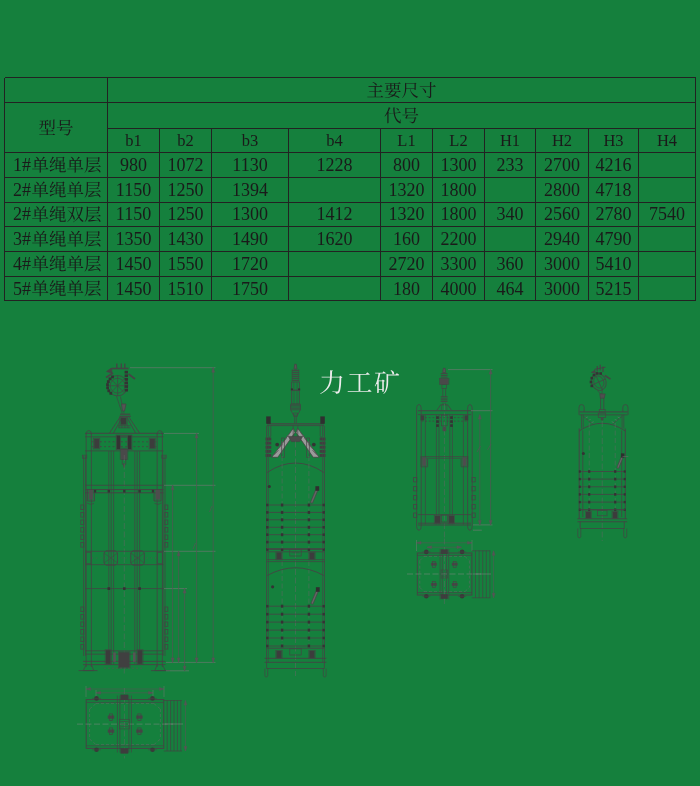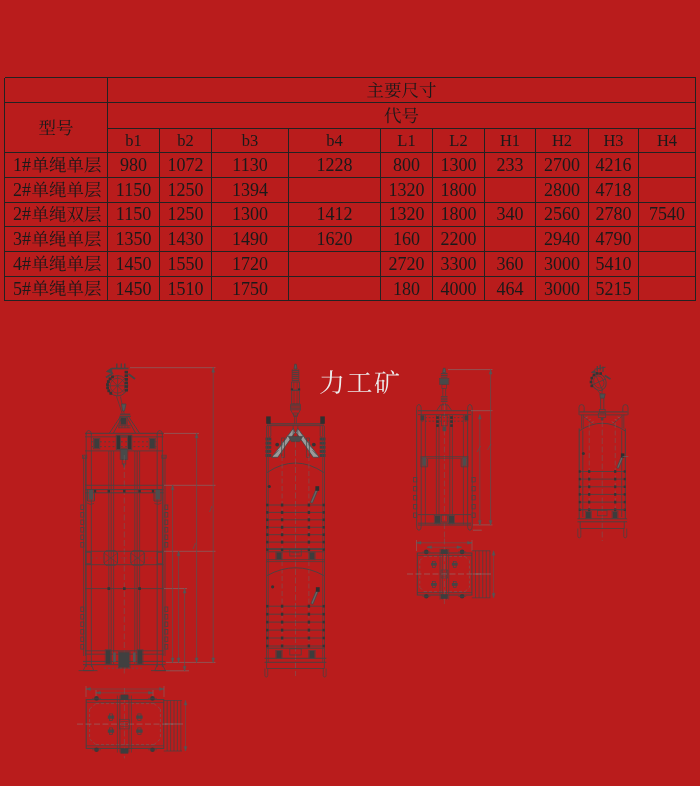--- a/index.html
+++ b/index.html
@@ -1,12 +1,12 @@
 <!DOCTYPE html>
-<html><head><meta charset="utf-8"><style>html,body{margin:0;padding:0;background:#fff;}#pg{position:relative;width:700px;height:786px;background:#b91c1c;overflow:hidden;}svg{display:block}</style></head><body>
+<html><head><meta charset="utf-8"><style>html,body{margin:0;padding:0;background:#fff;}#pg{position:relative;width:700px;height:786px;background:#15803d;overflow:hidden;}svg{display:block}</style></head><body>
 <div id="pg">
 <svg width="700" height="786" viewBox="0 0 700 786">
 <defs>
 <path id="c0" d="M109 605H769L820 669Q820 669 830 661Q840 654 854 642Q869 631 885 617Q901 603 915 591Q911 575 889 575H118ZM151 318H729L779 380Q779 380 789 373Q798 366 812 354Q826 343 842 330Q857 316 871 304Q870 297 863 293Q855 289 844 289H159ZM42 -6H813L865 59Q865 59 875 51Q884 43 899 32Q914 20 931 7Q947 -7 961 -20Q957 -35 934 -35H51ZM465 605H533V-20H465ZM352 837Q425 823 472 801Q520 780 546 755Q573 730 582 707Q591 685 587 668Q582 651 568 646Q553 640 532 650Q517 681 485 715Q453 748 416 778Q378 808 342 827Z"></path>
 <path id="c1" d="M260 146Q400 128 502 107Q605 87 676 66Q746 45 790 25Q834 5 855 -12Q876 -29 881 -42Q885 -55 877 -63Q869 -71 854 -72Q838 -72 821 -64Q760 -29 671 5Q581 39 470 70Q359 101 231 127ZM231 127Q256 152 286 190Q317 228 348 270Q379 311 405 350Q431 388 445 413L543 380Q539 371 528 365Q516 360 488 364L508 377Q493 355 470 323Q446 291 418 256Q391 221 362 187Q334 153 310 126ZM727 276Q698 205 658 152Q618 98 563 58Q507 19 433 -9Q359 -37 263 -54Q167 -72 45 -81L41 -64Q213 -39 335 2Q458 42 536 112Q615 182 653 292H727ZM870 356Q870 356 878 349Q887 342 901 332Q914 321 929 308Q944 295 956 284Q953 268 931 268H53L44 297H822ZM211 389Q211 386 203 381Q195 376 183 372Q170 368 156 368H147V640V673L218 640H809V611H211ZM775 640 812 680 893 618Q888 612 876 607Q864 602 850 599V400Q850 397 840 392Q831 388 819 384Q806 380 795 380H785V640ZM823 453V424H190V453ZM635 772V434H572V772ZM422 772V434H359V772ZM863 832Q863 832 871 825Q880 818 894 806Q908 795 923 783Q939 770 952 758Q948 742 925 742H59L50 772H814Z"></path>
 <path id="c2" d="M736 760 773 801 855 738Q850 732 838 727Q827 722 812 719V400Q812 397 802 392Q793 388 780 383Q768 379 756 379H746V760ZM495 466Q507 402 536 336Q565 271 617 209Q670 147 752 92Q834 36 952 -8L950 -20Q923 -23 906 -34Q888 -45 882 -73Q771 -22 698 42Q625 106 580 177Q535 248 512 321Q488 393 477 462ZM782 760V731H234V760ZM774 468V438H234V468ZM204 770V794L282 760H269V525Q269 468 266 406Q262 344 250 280Q238 216 214 154Q190 91 149 33Q109 -25 50 -75L36 -64Q90 1 123 72Q157 143 174 218Q192 294 198 371Q204 448 204 525V760Z"></path>
 <path id="c3" d="M206 476Q275 444 318 409Q360 373 382 339Q403 306 407 277Q412 249 403 230Q395 212 378 209Q361 205 341 221Q334 263 311 308Q288 353 257 395Q226 437 194 468ZM43 602H808L862 671Q862 671 872 664Q881 656 897 643Q912 630 929 616Q946 602 960 589Q956 573 933 573H52ZM627 838 731 827Q729 817 720 809Q712 802 694 800V23Q694 3 690 -14Q687 -31 674 -44Q661 -57 636 -66Q612 -75 570 -79Q566 -63 560 -51Q553 -39 540 -30Q524 -21 497 -14Q470 -8 425 -3V14Q425 14 439 13Q454 12 477 10Q500 9 524 7Q549 5 569 4Q588 3 596 3Q614 3 621 9Q627 15 627 29Z"></path>
 <path id="c4" d="M692 801Q745 792 778 775Q811 758 828 740Q845 721 849 703Q852 685 845 673Q839 661 825 658Q810 655 793 664Q784 686 765 709Q746 733 724 755Q702 777 681 793ZM306 487 824 545 866 610Q866 610 876 604Q885 598 900 589Q915 579 931 569Q948 558 961 549Q959 531 936 529L316 459ZM529 826 637 812Q636 803 628 795Q620 787 601 784Q600 671 612 560Q624 448 653 348Q682 247 734 167Q785 87 863 36Q876 26 883 26Q890 26 896 41Q906 59 919 92Q933 125 942 155L954 152L937 2Q960 -26 965 -40Q969 -54 962 -63Q953 -75 938 -77Q923 -79 905 -73Q886 -68 866 -57Q846 -46 828 -32Q742 28 684 118Q626 207 592 318Q559 430 544 558Q529 687 529 826ZM191 542 222 582 289 557Q286 550 278 546Q271 541 257 539V-56Q257 -58 249 -64Q241 -70 229 -74Q217 -78 204 -78H191ZM273 838 380 803Q377 794 368 788Q358 782 341 783Q305 690 259 604Q214 518 161 446Q108 373 49 318L34 327Q79 389 124 471Q168 553 207 647Q246 741 273 838Z"></path>
 <path id="c5" d="M372 406Q363 382 349 348Q334 313 319 279Q304 244 292 221H301L268 187L197 245Q209 252 227 259Q245 266 259 267L229 234Q241 256 255 289Q269 321 282 353Q295 386 300 406ZM740 249 779 288 852 226Q842 214 811 212Q803 152 788 99Q772 46 752 7Q731 -31 707 -49Q686 -62 657 -70Q627 -78 591 -78Q591 -64 587 -52Q583 -40 571 -32Q558 -24 524 -16Q491 -8 456 -4L457 14Q483 12 519 8Q554 5 585 3Q616 1 628 1Q643 1 652 3Q661 5 670 11Q687 22 702 57Q717 92 730 142Q743 192 751 249ZM788 249V220H262L273 249ZM871 477Q871 477 879 470Q888 463 902 452Q915 440 930 427Q946 415 958 402Q955 386 931 386H56L47 416H823ZM710 787 747 828 829 765Q824 759 813 754Q801 748 786 745V504Q786 501 776 496Q767 491 754 488Q742 484 730 484H720V787ZM283 490Q283 487 275 481Q267 476 254 472Q242 467 228 467H218V787V819L289 787H763V757H283ZM759 562V532H256V562Z"></path>
 <path id="c6" d="M72 771H450L493 826Q493 826 507 815Q521 804 541 788Q560 773 575 759Q571 743 549 743H80ZM45 574H464L509 633Q509 633 523 621Q537 610 556 593Q576 577 591 562Q587 546 565 546H53ZM626 787 724 776Q723 766 715 760Q707 753 689 750V433Q689 429 681 424Q673 419 661 416Q650 412 638 412H626ZM371 771H434V311Q434 307 419 300Q405 292 380 292H371ZM843 833 941 823Q940 812 932 806Q924 799 906 796V372Q906 346 900 326Q894 307 875 296Q855 284 813 279Q811 295 807 306Q803 318 795 326Q785 334 768 340Q752 345 725 349V365Q725 365 737 364Q750 363 768 362Q786 361 801 360Q817 359 823 359Q835 359 839 363Q843 367 843 377ZM466 324 569 313Q568 303 560 296Q551 289 532 286V-37H466ZM141 191H734L782 251Q782 251 791 244Q800 237 814 226Q827 215 843 202Q858 189 871 177Q867 162 844 162H149ZM44 -24H815L865 39Q865 39 874 32Q883 25 898 14Q912 2 928 -11Q944 -24 957 -36Q953 -52 929 -52H53ZM185 771H247V626Q247 584 241 537Q235 490 215 444Q195 397 156 355Q116 312 49 278L37 291Q103 341 134 397Q165 453 175 512Q185 570 185 625Z"></path>

